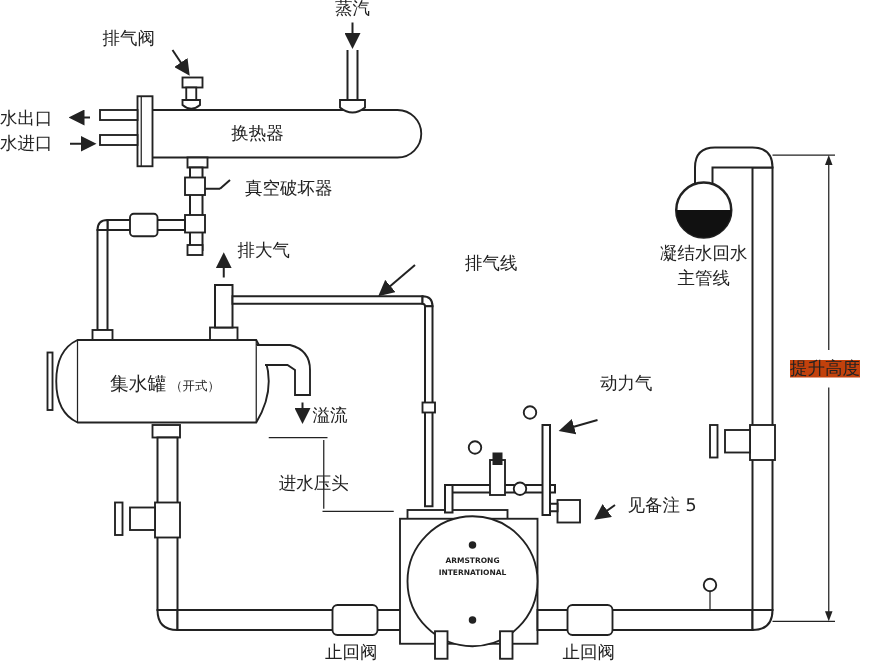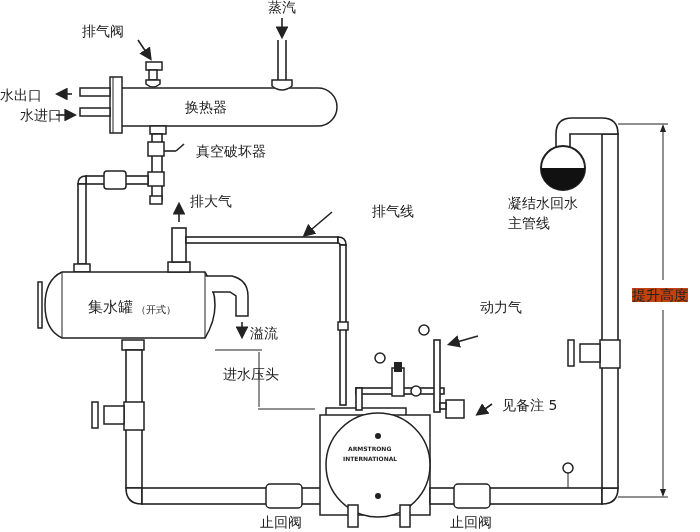--- a/index.html
+++ b/index.html
@@ -1,21 +1,21 @@
 <!DOCTYPE html>
 <html><head>
 <meta charset="utf-8">
 <style>
   html, body { margin: 0; padding: 0; background: #ffffff; }
   body { width: 700px; height: 532px; position: relative; overflow: hidden;
          font-family: "DejaVu Sans", sans-serif; }
   svg { position: absolute; left: 0; top: 0; }
   .lbl { position: absolute; font-size: 14px; color: #222; white-space: nowrap; line-height: 1; }
   .lbl-sm { font-size: 10px; }
-  .lbl-center { text-align: left; }
+  .lbl-center { text-align: center; }
   .pipe { fill: #fff; stroke: #222; stroke-width: 1.6; }
   .ln { stroke: #222; stroke-width: 1.6; fill: none; }
   .thin { stroke: #222; stroke-width: 1; fill: none; }
   .fillw { fill: #fff; stroke: #222; stroke-width: 1.5; }
 </style>
 </head>
 <body>
 
 <svg width="700" height="532" viewBox="0 0 700 532">
   <defs>
@@ -149,29 +149,29 @@
     <line class="thin" x1="663" y1="130" x2="663" y2="280"></line>
     <line class="thin" x1="663" y1="310" x2="663" y2="490"></line>
     <path d="M660,132 L663,124 L666,132 z" fill="#222"></path>
     <path d="M660,489 L663,497 L666,489 z" fill="#222"></path>
   </g>
 </svg>
 
 <div class="lbl" style="left:268px;top:1px;font-family:Liberation Serif, serif;">蒸汽</div>
 <div class="lbl" style="left:82px;top:24px;">排气阀</div>
 <div class="lbl" style="left:0px;top:88px;">水出口</div>
-<div class="lbl" style="left:0px;top:108px;margin-left:20px;">水进口</div>
+<div class="lbl" style="left:0px;top:108px;">水进口</div>
 <div class="lbl" style="left:185px;top:100px;">换热器</div>
 <div class="lbl" style="left:196px;top:144px;">真空破坏器</div>
 <div class="lbl" style="left:190px;top:194px;">排大气</div>
 <div class="lbl" style="left:338px;top:204px;margin-left:34px;">排气线</div>
 <div class="lbl" style="left:88px;top:300px;font-size:15px;">集水罐</div>
 <div class="lbl lbl-sm" style="left:136px;top:305px;">（开式）</div>
 <div class="lbl" style="left:250px;top:326px;">溢流</div>
-<div class="lbl" style="left:223px;top:367px;">进水压头</div>
+<div class="lbl" style="left:223px;top:381px;font-family:Liberation Mono, monospace;">进水压头</div>
 <div class="lbl" style="left:480px;top:300px;">动力气</div>
 <div class="lbl" style="left:502px;top:398px;">见备注 5</div>
 <div class="lbl lbl-center" style="left:508px;top:196px;width:110px;">凝结水回水</div>
 <div class="lbl lbl-center" style="left:508px;top:216px;width:110px;">主管线</div>
 <div class="lbl" style="left:632px;top:288px;background:#c2410c;">提升高度</div>
 <div class="lbl" style="left:260px;top:515px;">止回阀</div>
 <div class="lbl" style="left:450px;top:515px;">止回阀</div>
 <div class="lbl lbl-center" style="left:348px;top:446px;width:60px;font-size:6px;font-weight:bold;">ARMSTRONG</div>
 <div class="lbl lbl-center" style="left:343px;top:456px;width:70px;font-size:6px;font-weight:bold;">INTERNATIONAL</div>
 

